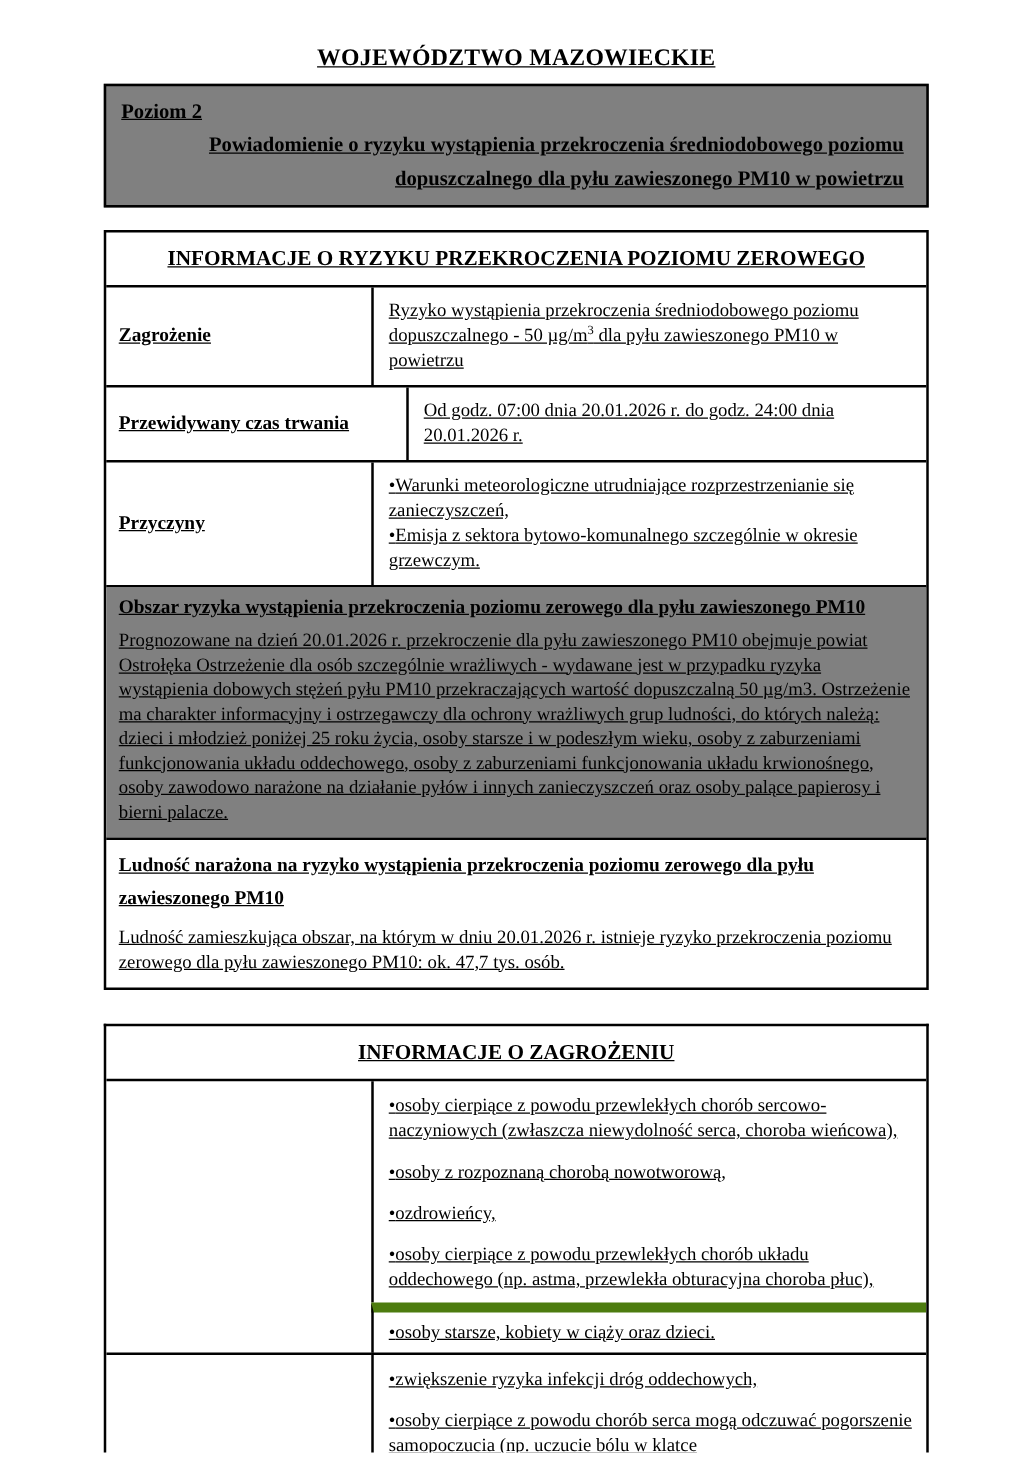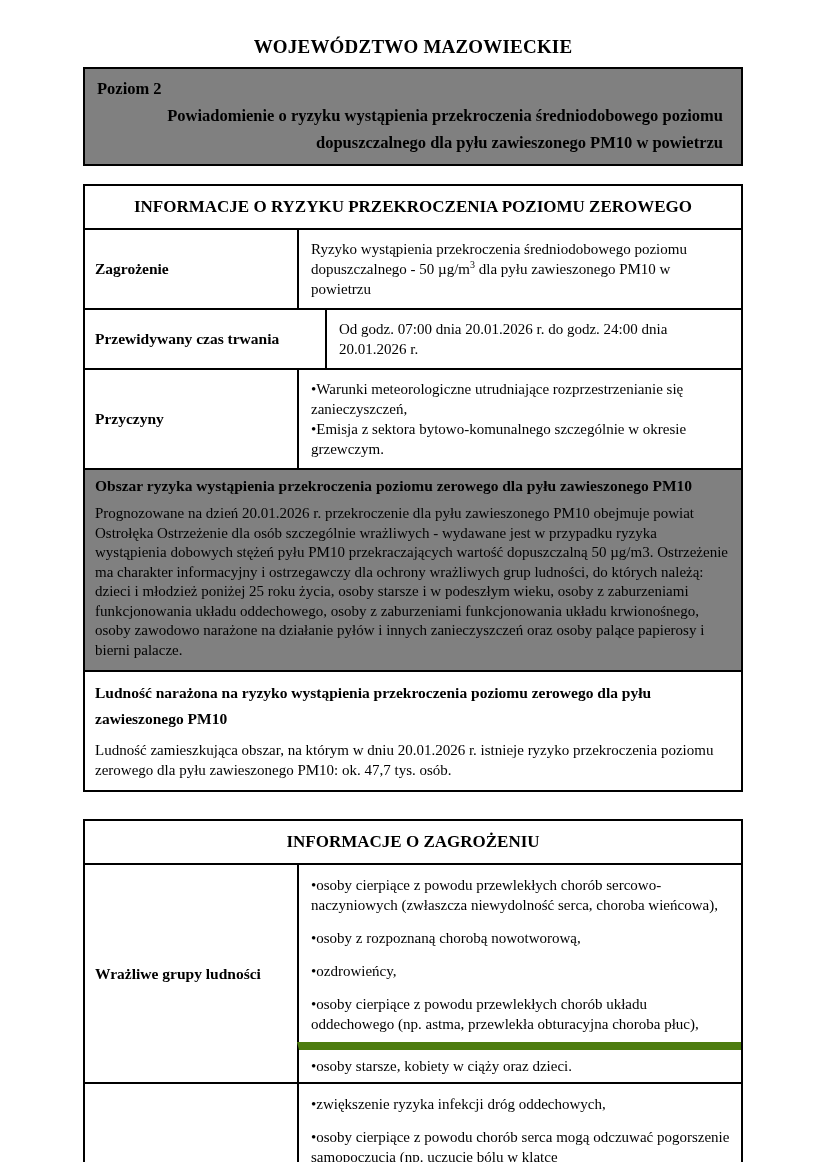--- a/index.html
+++ b/index.html
@@ -2,21 +2,21 @@
 <html lang="pl"><head>
 <meta charset="utf-8">
 <style>
   * { margin:0; padding:0; box-sizing:border-box; }
   html,body { background:#ffffff; }
   body {
     width:826px; height:1169px;
     font-family:"Liberation Serif","DejaVu Serif",serif;
     color:#000; overflow:hidden; position:relative;
   }
-  .page { position:absolute; left:83px; top:0; width:660px; }
+  .page { position:absolute; left:83px; top:0; width:660px;text-decoration:underline; }
 
   .doc-title {
     text-align:center; font-weight:bold; font-size:19px;
     margin-top:36px; letter-spacing:0.2px;
   }
 
   
   .alert-box {
     margin-top:9px; background:#808080; border:2px solid #000;
     padding:6px 12px 8px 12px; min-height:90px;
@@ -134,21 +134,20 @@
     <div class="pop-section">
       <div class="sec-title">Ludność narażona na ryzyko wystąpienia przekroczenia poziomu zerowego dla pyłu zawieszonego PM10</div>
       <div class="sec-body">Ludność zamieszkująca obszar, na którym w dniu 20.01.2026 r. istnieje ryzyko przekroczenia poziomu zerowego dla pyłu zawieszonego PM10: ok. 47,7 tys. osób.</div>
     </div>
   </div>
 
   <div class="box2">
     <div class="t-header">INFORMACJE O ZAGROŻENIU</div>
     <div class="hazard-grid">
 
-      <div class="hg-label">Wrażliwe grupy ludności</div>
 
       <div class="hg-c1">
         <p class="bullet">osoby cierpiące z powodu przewlekłych chorób sercowo-naczyniowych (zwłaszcza niewydolność serca, choroba wieńcowa),</p>
         <p class="bullet">osoby z rozpoznaną chorobą nowotworową,</p>
         <p class="bullet">ozdrowieńcy,</p>
         <p class="bullet">osoby cierpiące z powodu przewlekłych chorób układu oddechowego (np. astma, przewlekła obturacyjna choroba płuc),</p>
       </div>
 
       <div class="hg-c2">
         <p class="bullet">osoby starsze, kobiety w ciąży oraz dzieci.</p>

